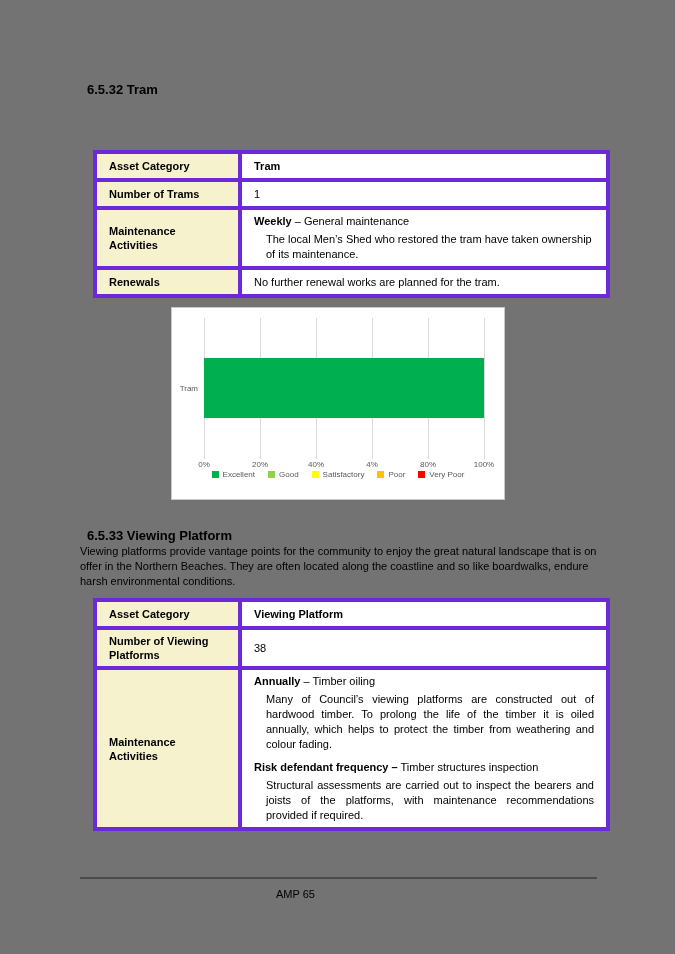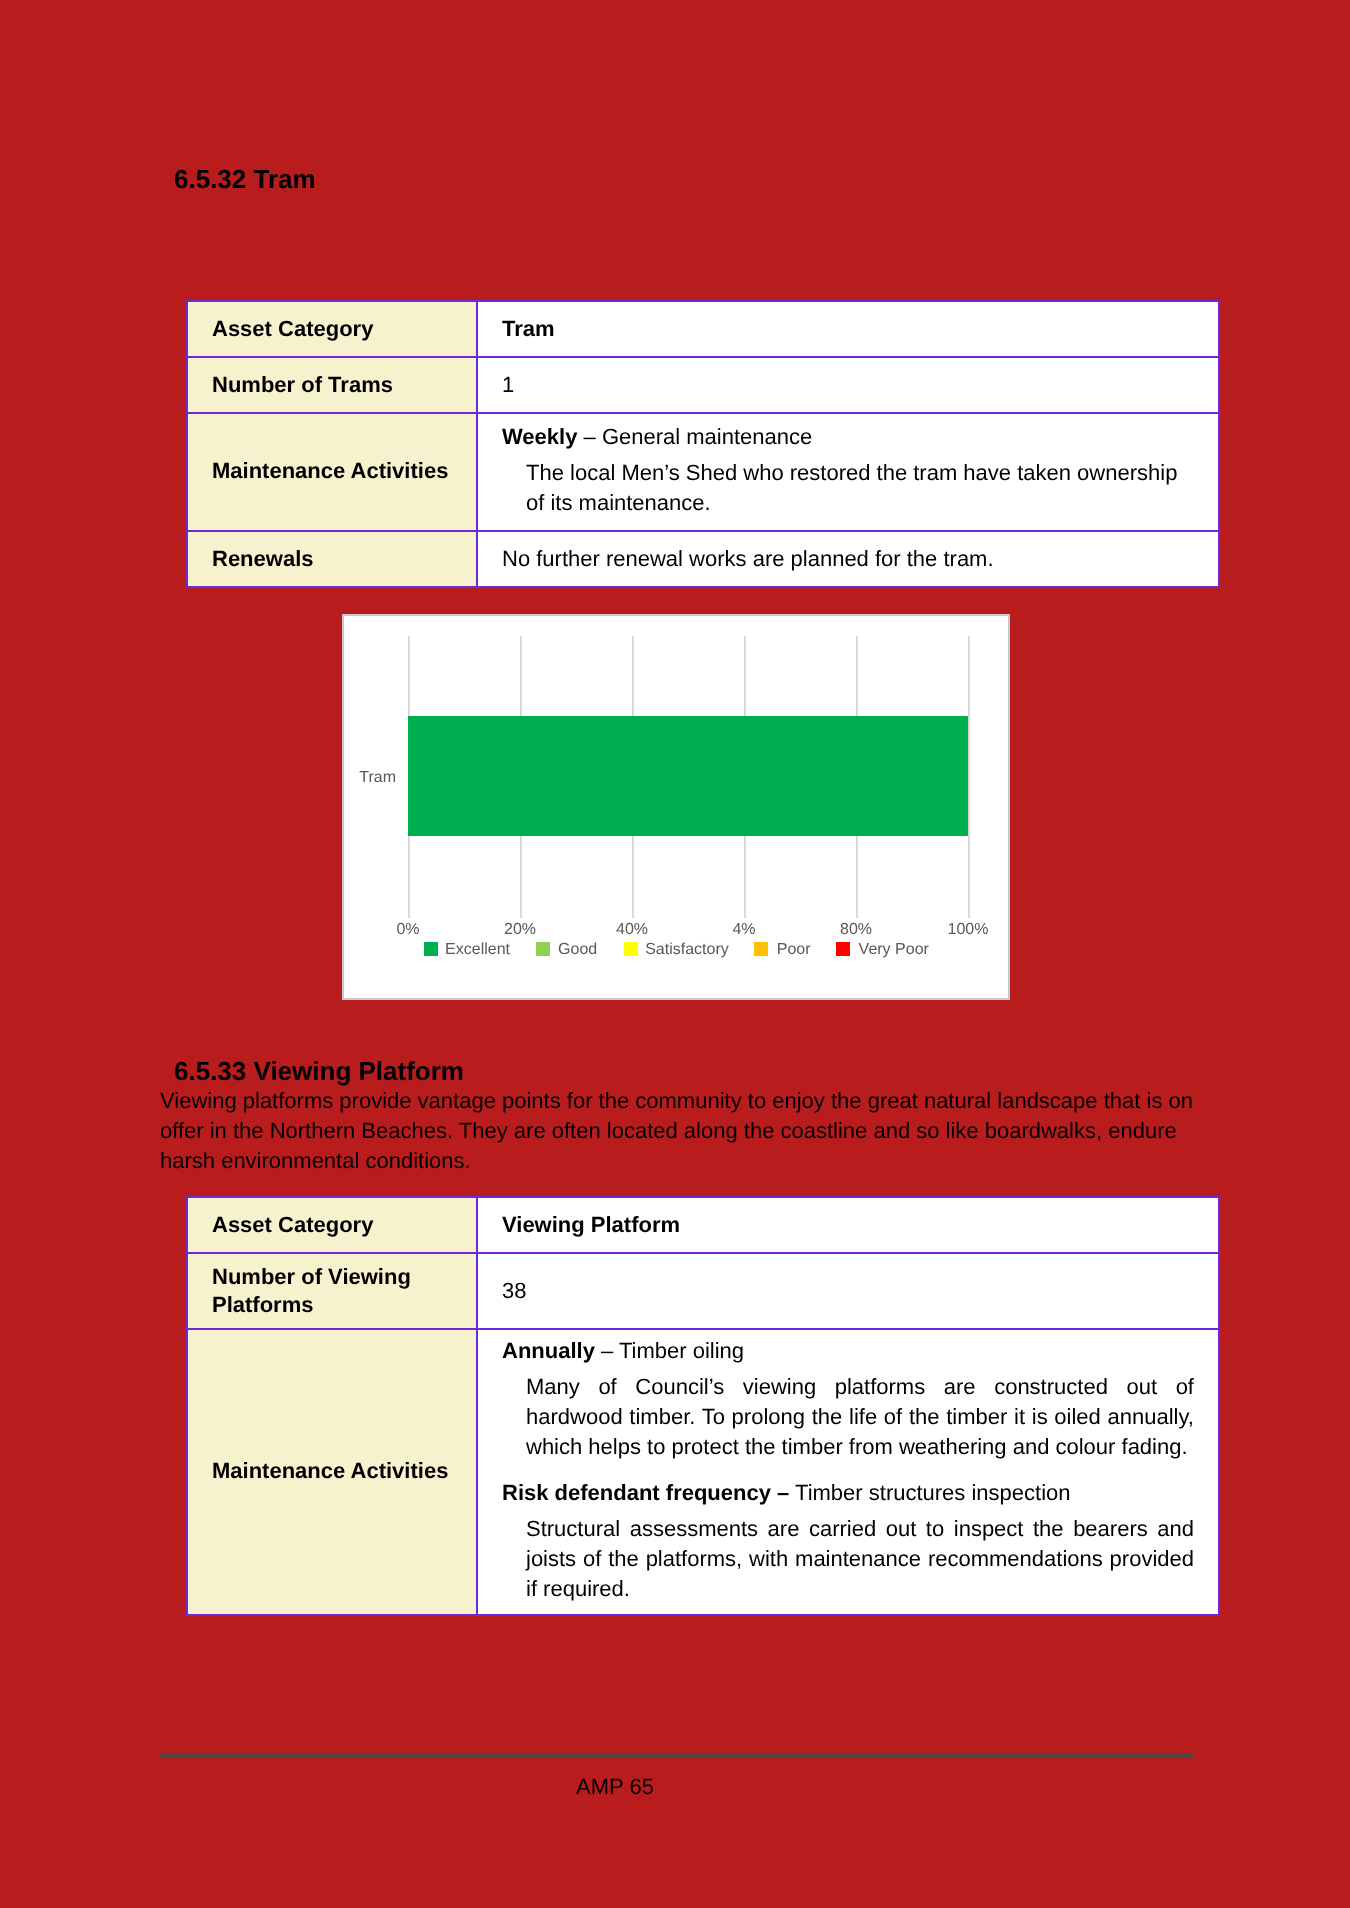--- a/index.html
+++ b/index.html
@@ -1,21 +1,21 @@
 <!DOCTYPE html>
 <html><head>
 <meta charset="utf-8">
 <style>
   * { box-sizing: border-box; }
   html, body { margin: 0; padding: 0; background: #ffffff; }
   .page {
     position: relative;
     width: 675px;
     height: 954px;
-    background: #b91c1c;
+    background: #737373;
     font-family: "Liberation Sans", sans-serif;
     color: #000000;
   }
   .abs { position: absolute; }
   .sec-heading {
     position: absolute;
     margin: 0;
     font-size: 13px;
     font-weight: bold;
     line-height: 15px;
@@ -28,31 +28,31 @@
   }
   
   .h-tram  { top: 82px;  left: 87px; }
   .p-tram  { top: 105px; left: 80px; width: 522px; }
   .t-tram  { top: 150px; left: 93px; }
   .chart-box { top: 307px; left: 171px; }
   .h-vp    { top: 528px; left: 87px; text-align: center; }
   .p-vp    { top: 544px; left: 80px; width: 524px; }
   .t-vp    { top: 598px; left: 93px; }
   .footer-line { top: 877px; left: 80px; width: 517px; border-top: 2px solid #4a4a4a; height: 0; }
-  .footer-text { top: 888px; left: 16px; width: 583px; text-align: center; font-size: 11px; }
+  .footer-text { top: 888px; left: 4px; width: 583px; text-align: center; font-size: 11px; }
   
   table.info {
     position: absolute;
     border-collapse: collapse;
     width: 517px;
     font-size: 11px;
     line-height: 14px;
   }
   table.info td {
-    border: 1px solid #6d28d9;
+    border: 4px solid #6d28d9;
     padding: 4px 12px;
     vertical-align: middle;
   }
   td.label-cell {
     width: 145px;
     background: #f7f2ce;
     font-weight: bold;
   }
   td.value-cell { background: #ffffff; }
   td.bold-value { font-weight: bold; }

